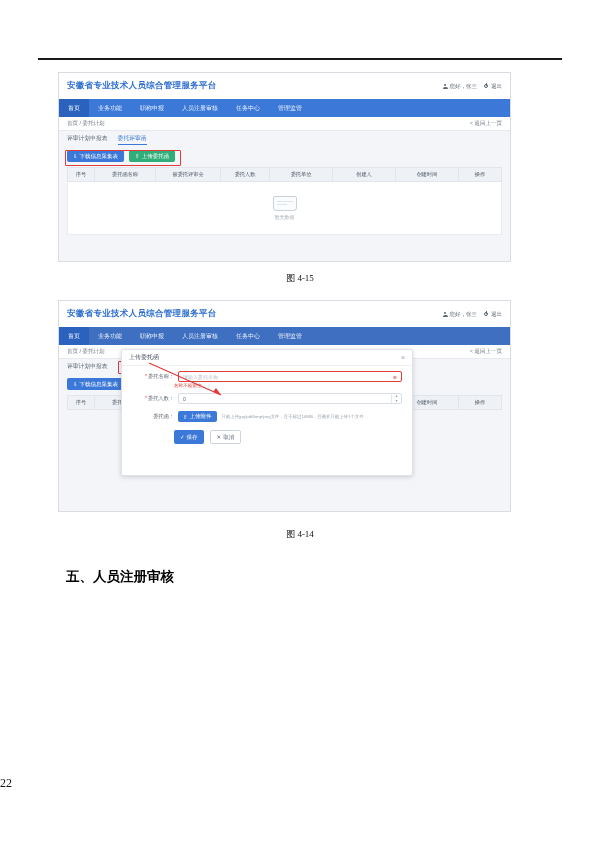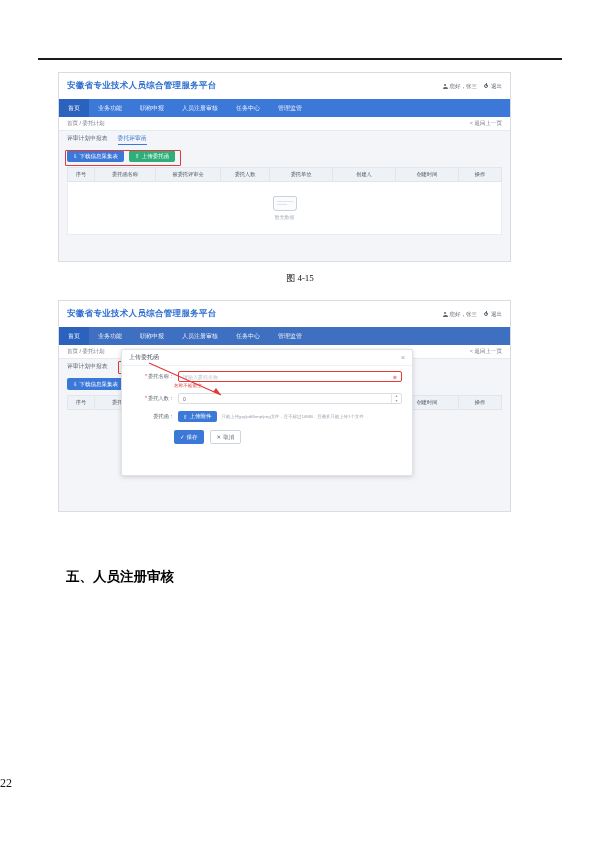--- a/index.html
+++ b/index.html
@@ -564,19 +564,20 @@
         </span>
       </div>
     </div>
 
     <svg class="arrow-line" style="left:88px; top:60px;" width="90" height="40" viewBox="0 0 90 40">
       <line x1="2" y1="2" x2="74" y2="34" stroke="#e03a3a" stroke-width="1.2"></line>
       <polygon points="74,34 66,31 69,27" fill="#e03a3a"></polygon>
     </svg>
   </div>
 
+  <div class="caption" style="top:528px;">图 4-14</div>
 
   <div class="section-title" style="top:568px;">五、人员注册审核</div>
 
 
   <div class="page-num" style="top:776px;">22</div>
 
 </div>
 
 </body></html>

